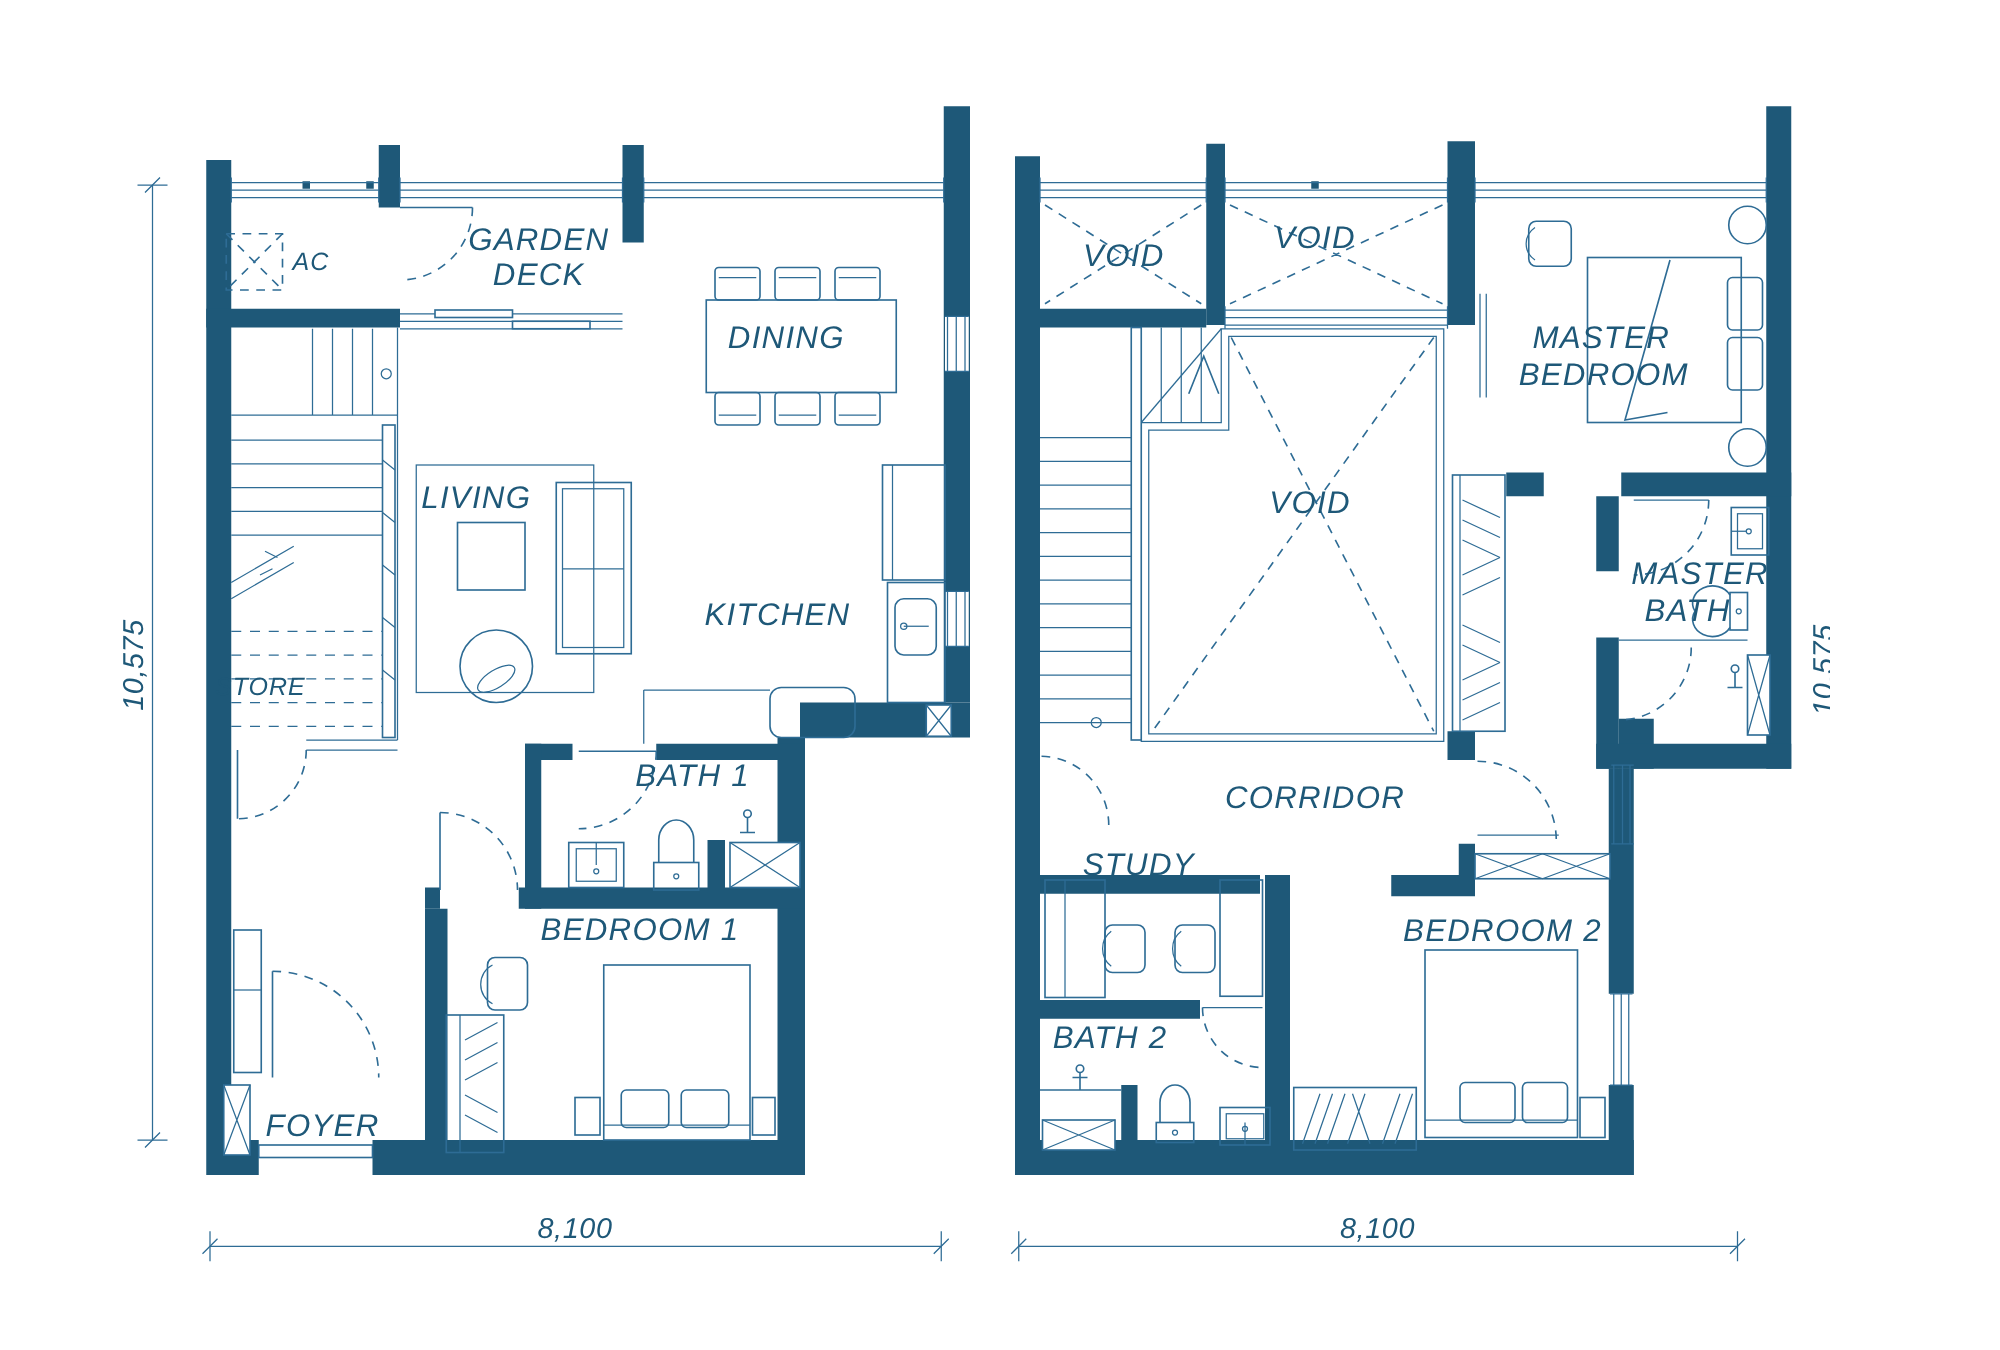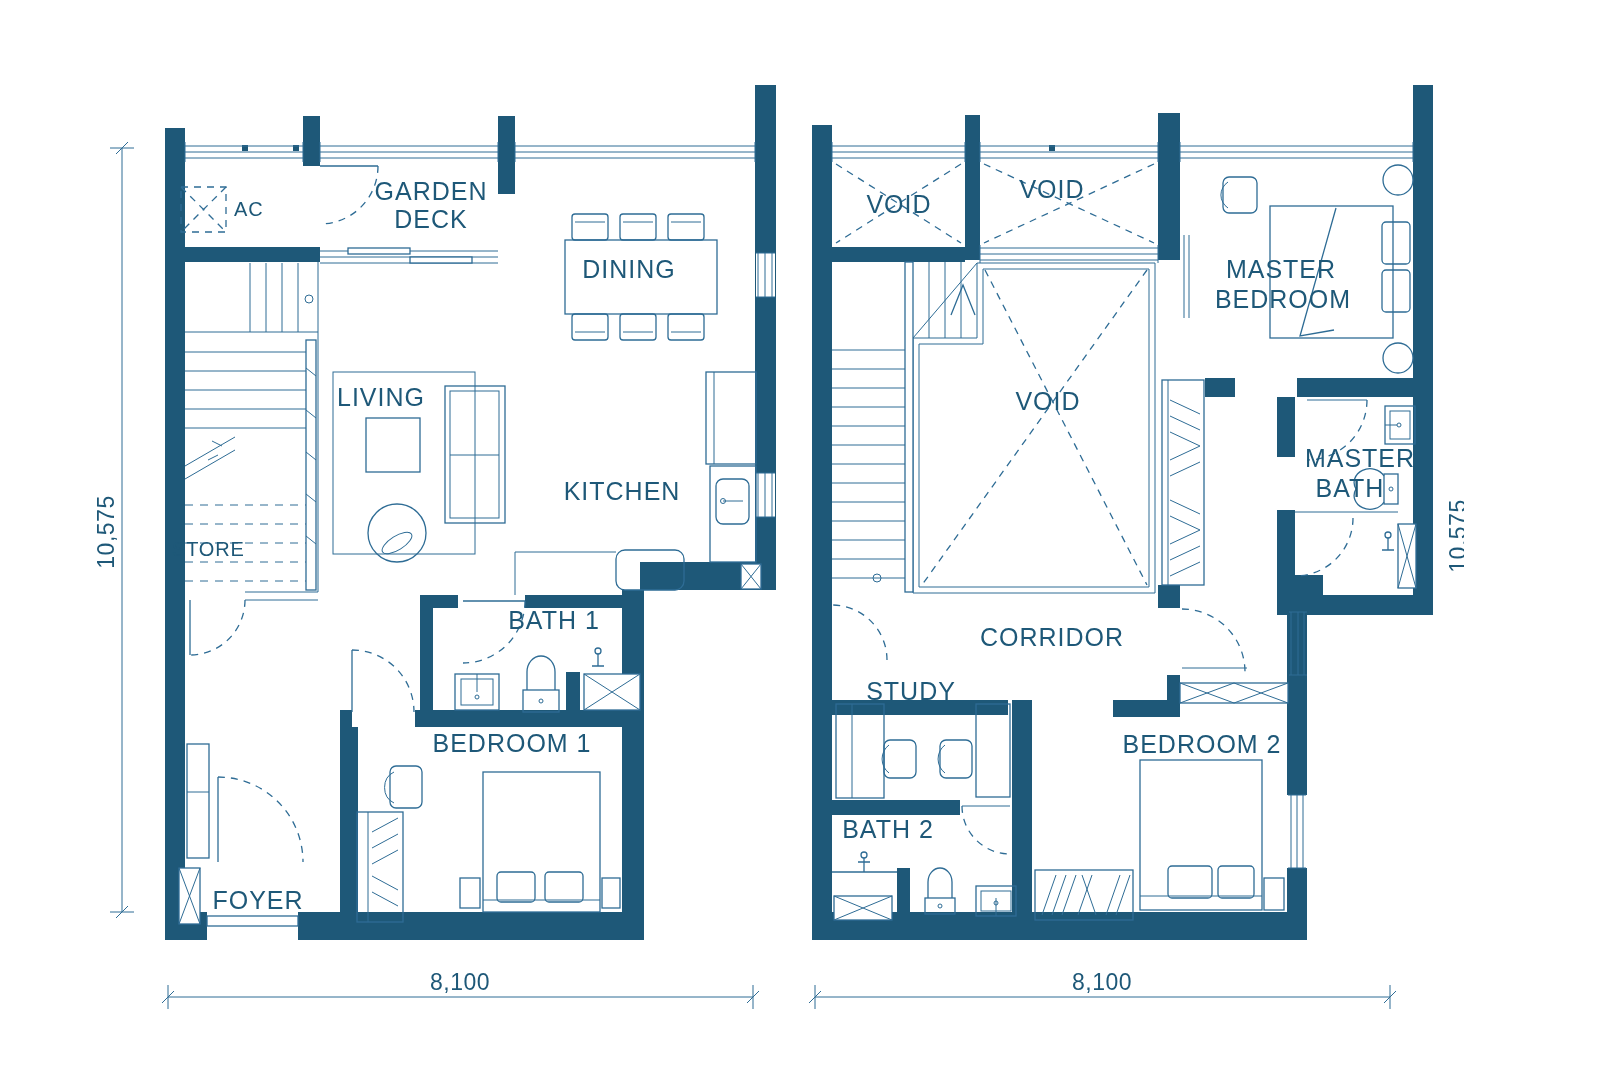--- a/index.html
+++ b/index.html
@@ -1,16 +1,16 @@
 <!DOCTYPE html>
 <html><head>
 <meta charset="utf-8">
 <style>
   html,body{margin:0;padding:0;background:#ffffff;}
-  .stage{position:relative;width:1464px;height:1080px;background:#ffffff;overflow:hidden;}
+  .stage{position:relative;width:1464px;height:1080px;background:#ffffff;overflow:hidden;font-style:italic;}
   svg{position:absolute;left:0;top:0;}
   .lbl{font-family:"Liberation Sans",sans-serif;font-size:25px;fill:#1e5878;letter-spacing:1px;text-anchor:middle;}
   .lbl-sm{font-family:"Liberation Sans",sans-serif;font-size:20px;fill:#1e5878;letter-spacing:0.8px;text-anchor:start;}
   .dim{font-family:"Liberation Sans",sans-serif;font-size:23px;fill:#1e5878;letter-spacing:0.5px;text-anchor:middle;}
   .walls{fill:#1e5878;stroke:none;}
   .ln{stroke:#2e6c95;stroke-width:1.3;fill:none;}
   .lnf{stroke:#2e6c95;stroke-width:1.3;fill:#ffffff;}
   .th{stroke:#2e6c95;stroke-width:1;fill:none;}
   .dash{stroke:#2e6c95;stroke-width:1.3;fill:none;stroke-dasharray:7 6;}
 </style>

